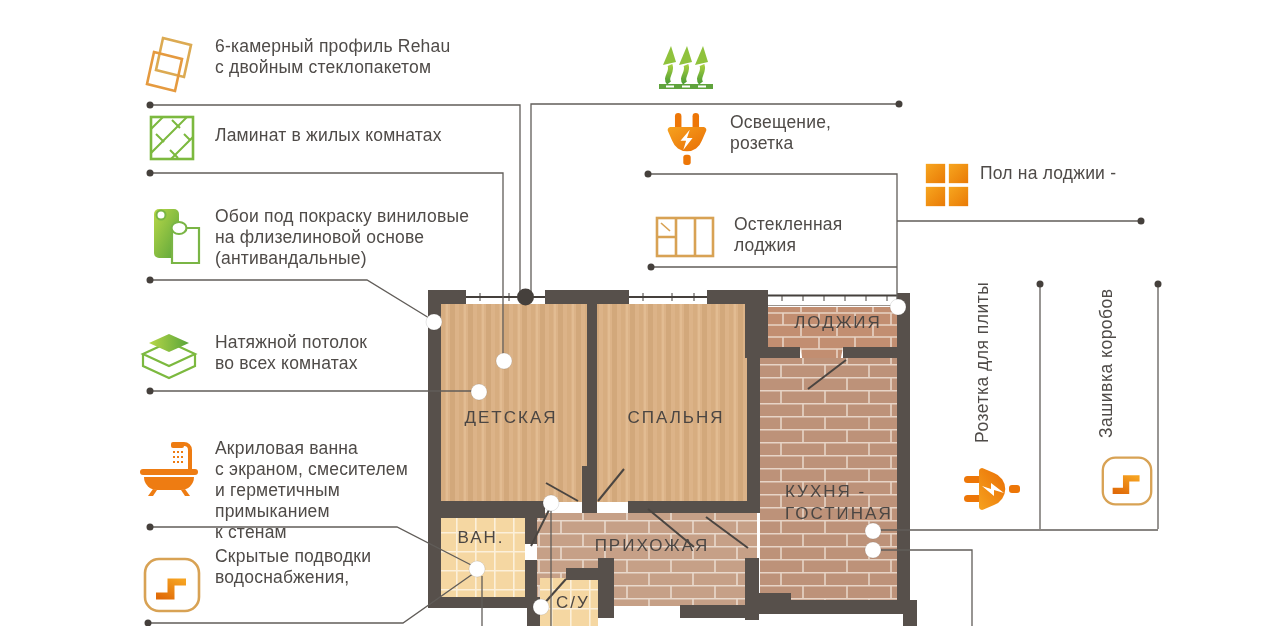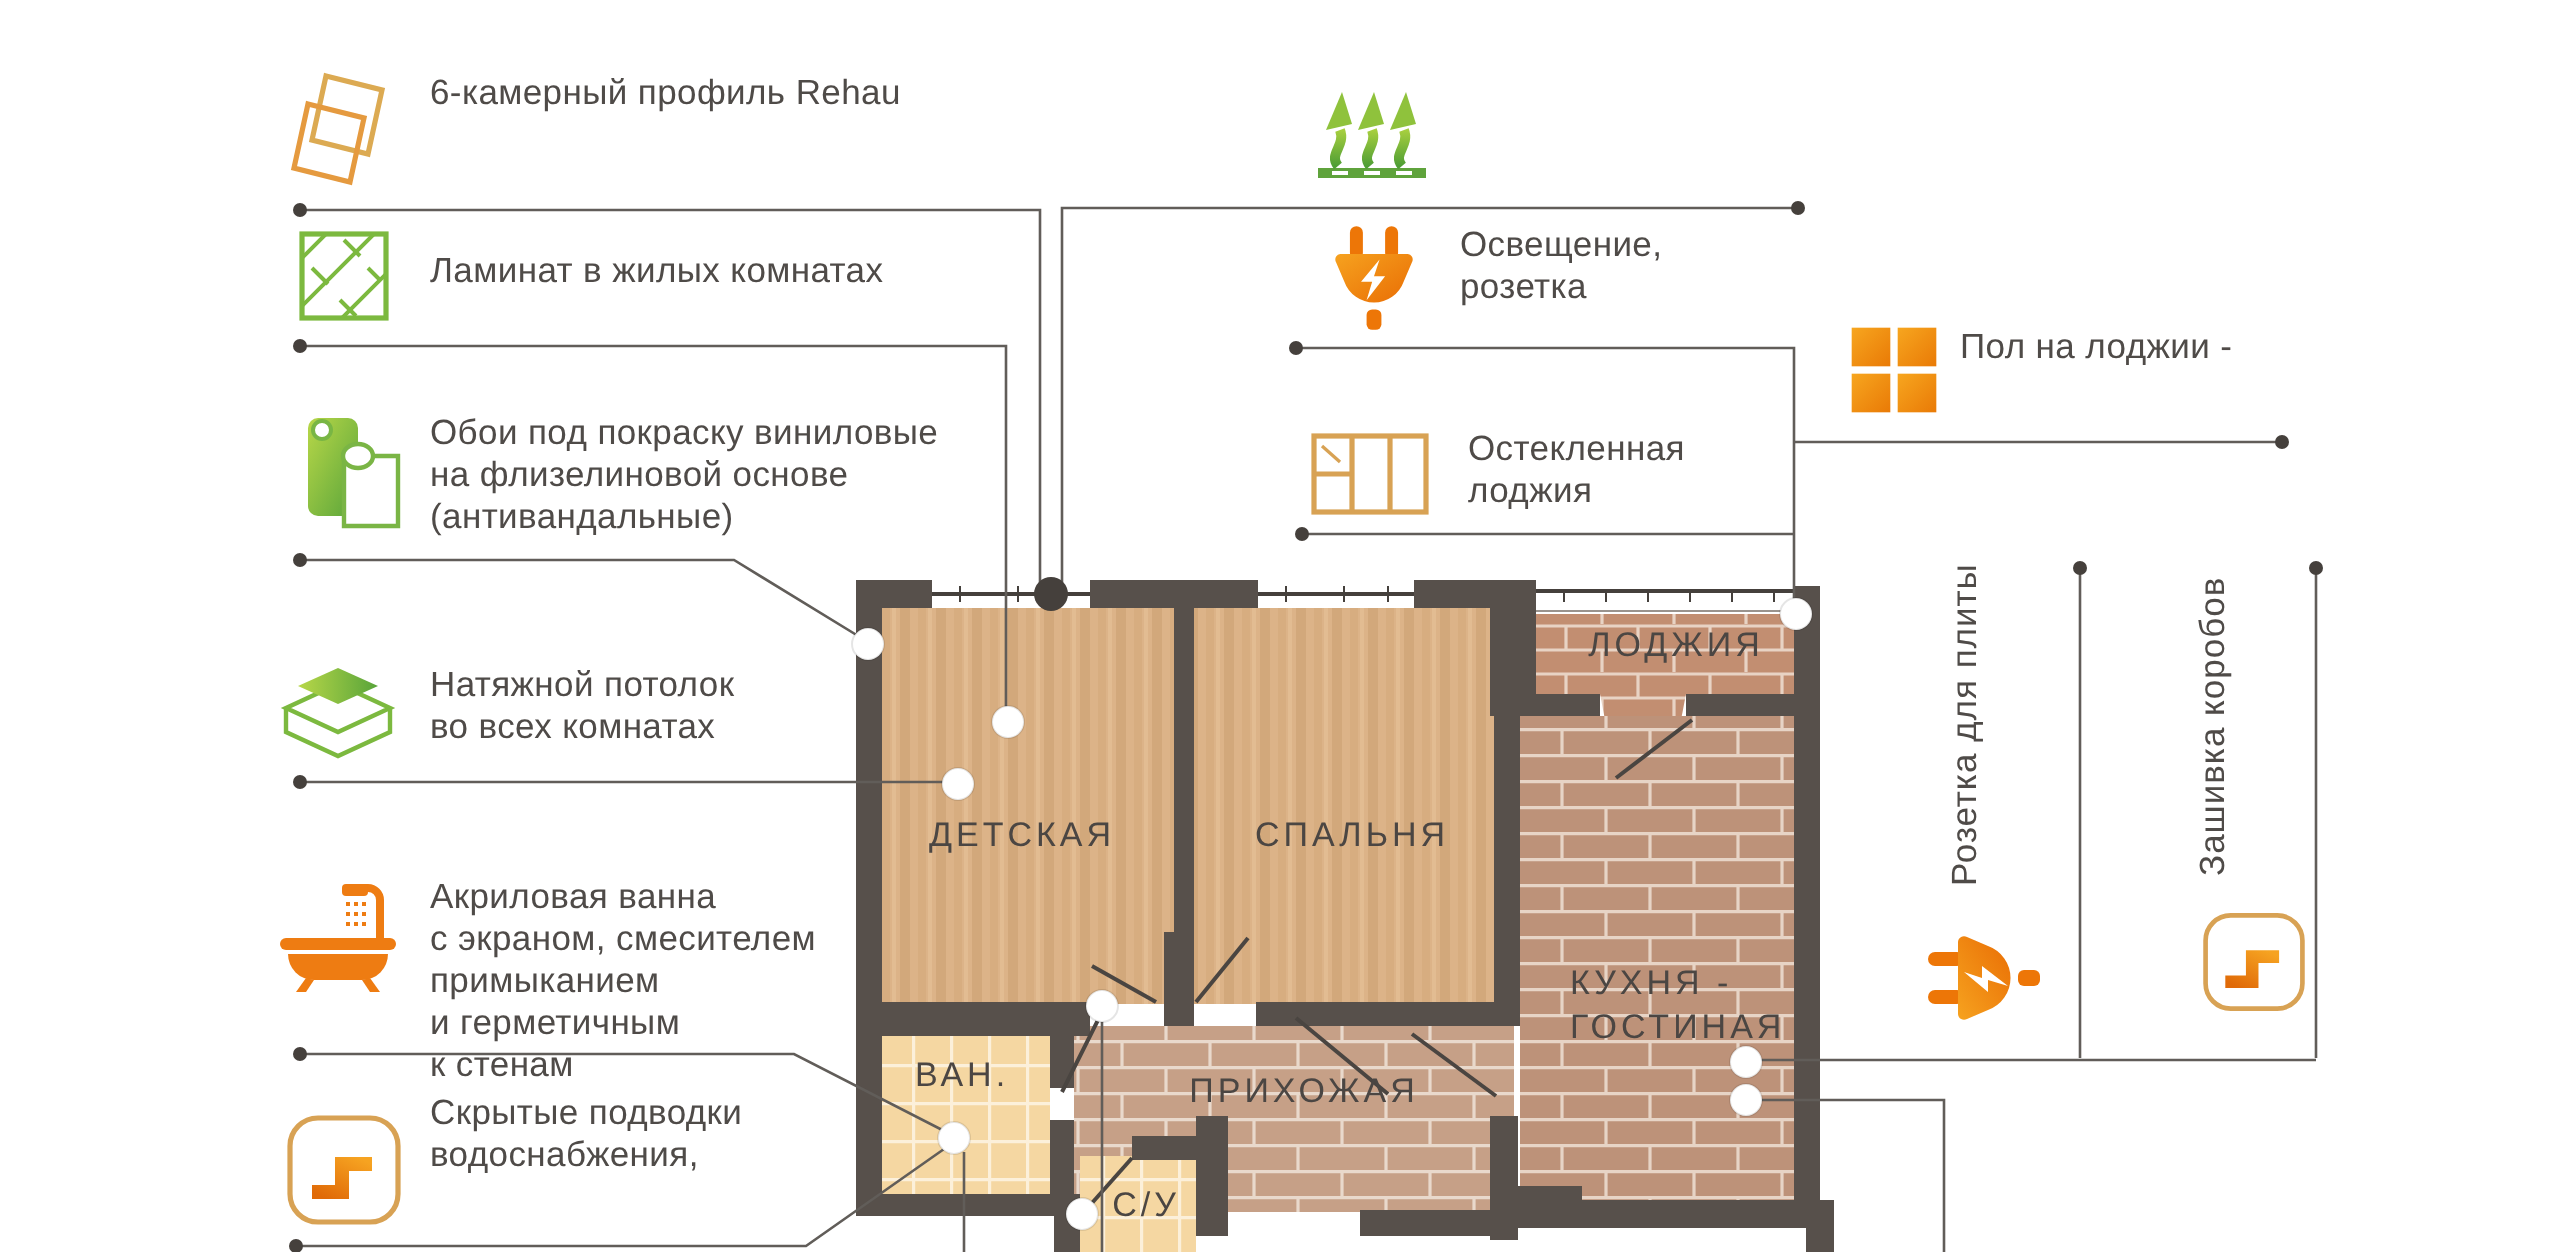--- a/index.html
+++ b/index.html
@@ -172,20 +172,21 @@
   </svg>
 
   <div class="ann-icon" style="left:145px;top:35px">
     <svg width="50" height="58" viewBox="0 0 50 58">
       <path d="M18 3 L46 10 L39 42 L11 35 Z" fill="none" stroke="#dcaa52" stroke-width="2.6"></path>
       <path d="M9 17 L37 24 L30 56 L2 49 Z" fill="none" stroke="#e59a3f" stroke-width="2.6"></path>
     </svg>
   </div>
   <div class="ann-text" style="left:215px;top:36px">
     <div>6-камерный профиль Rehau</div>
+    <div>с двойным стеклопакетом</div>
   </div>
 
   <div class="ann-icon" style="left:148px;top:114px">
     <svg width="48" height="48" viewBox="0 0 48 48">
       <defs>
           <clipPath id="lamclip">
             <rect x="3" y="3" width="42" height="42"></rect>
           </clipPath>
         </defs>
       <rect x="3" y="3" width="42" height="42" fill="#fff" stroke="#7cb93f" stroke-width="2.6"></rect>
@@ -248,22 +249,22 @@
       <path d="M52 31 V12 a6 6 0 0 0 -6 -6 h-2" fill="none" stroke="#ee7c12" stroke-width="4"></path>
       <rect x="33" y="4" width="13" height="6" rx="2" fill="#ee7c12"></rect>
       <g stroke="#ee7c12" stroke-width="2" stroke-dasharray="2 3" fill="none">
         <path d="M36 13 v13 M40 13 v13 M44 13 v13"></path>
       </g>
     </svg>
   </div>
   <div class="ann-text" style="left:215px;top:438px">
     <div>Акриловая ванна</div>
     <div>с экраном, смесителем</div>
+    <div>и герметичным</div>
     <div>примыканием</div>
-    <div>и герметичным</div>
     <div>к стенам</div>
   </div>
 
   <div class="ann-icon" style="left:142px;top:556px">
     <svg width="60" height="58" viewBox="0 0 60 58">
       <defs>
           <linearGradient id="hpg1" x1="0" y1="1" x2="1" y2="0">
         <stop offset="0" stop-color="#e06a08"></stop>
             <stop offset="1" stop-color="#f6a321"></stop>
           </linearGradient>

